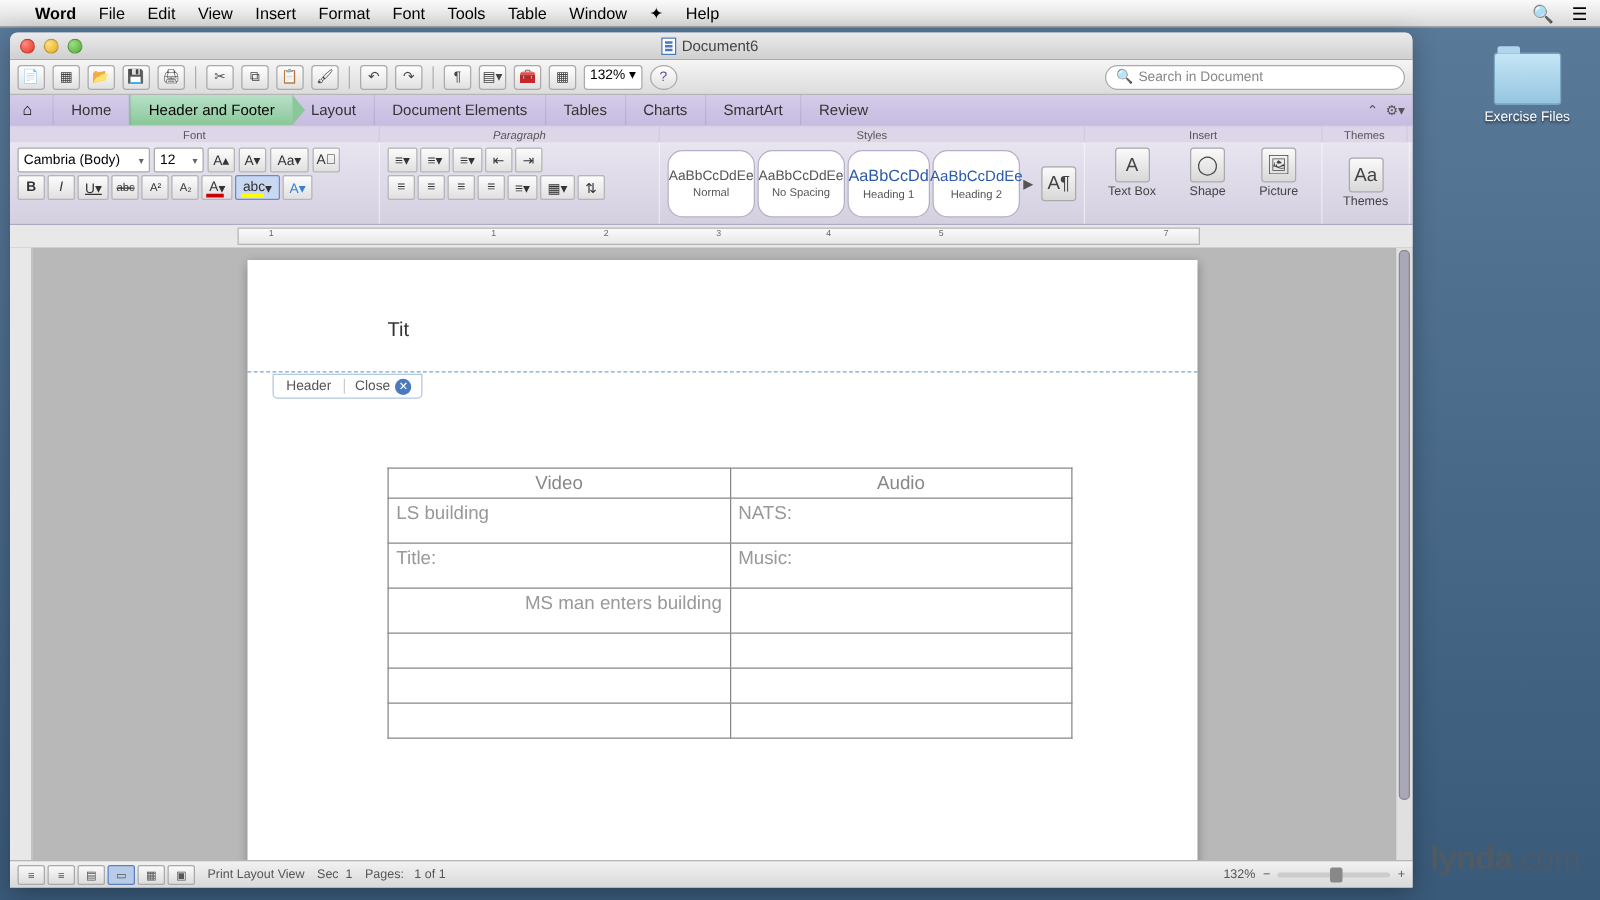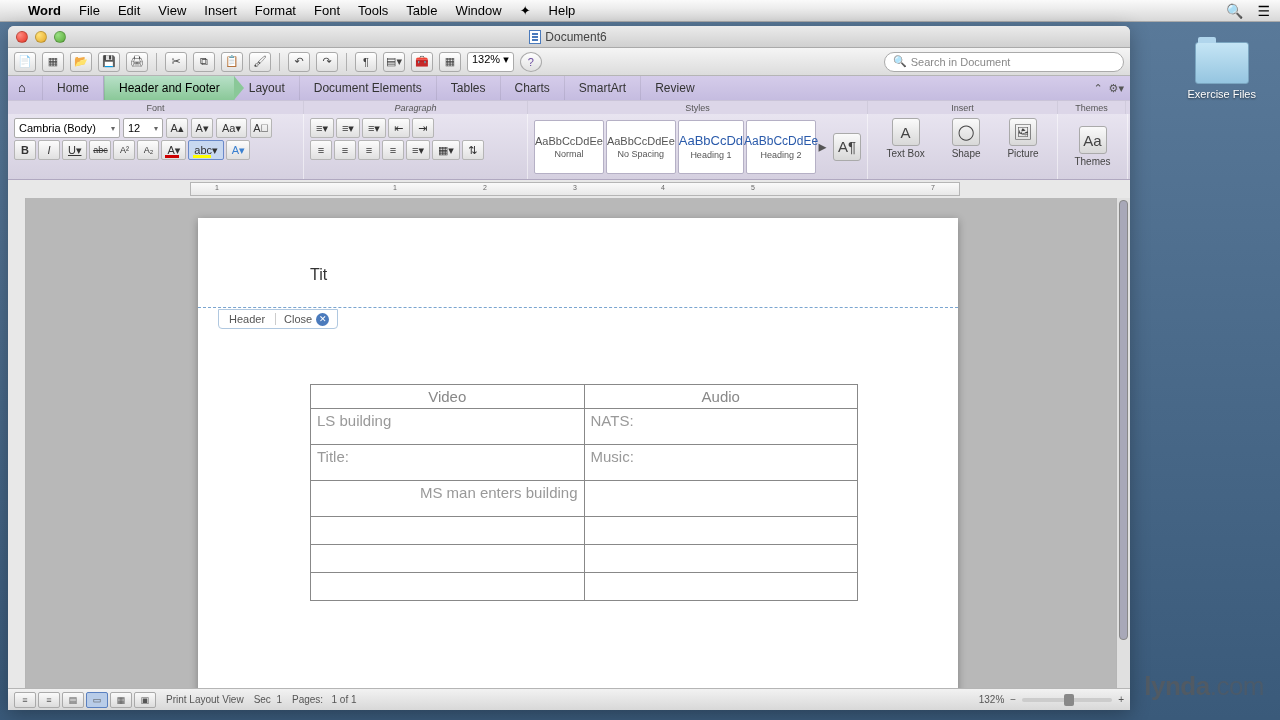--- a/index.html
+++ b/index.html
@@ -57,42 +57,42 @@
 .sbtn.active { background: #c8d8f0; border-color: #6a8aca; }
 .font-row2 { display: flex; gap: 2px; }
 .bold { font-weight: bold; }
 .italic { font-style: italic; }
 .underline { text-decoration: underline; }
 .strike { text-decoration: line-through; font-size: 9px; }
 .color-strip { width: 14px; height: 3px; position: absolute; bottom: 1px; left: 3px; }
 
 .para-row { display: flex; gap: 2px; }
 
-.style-box { width: 70px; height: 54px; background: #fff; border: 1px solid #b5b0c5; border-radius: 2px; display: flex; flex-direction: column; align-items: center; justify-content: center; font-size: 9px; color: #555; gap: 2px; }
+.style-box { width: 70px; height: 54px; background: #fff; border: 1px solid #b5b0c5; border-radius: 12px; display: flex; flex-direction: column; align-items: center; justify-content: center; font-size: 9px; color: #555; gap: 2px; }
 .style-box .preview { font-size: 11px; }
 .style-box.h1 .preview { color: #2a5aaa; font-size: 13px; }
 .style-box.h2 .preview { color: #2a5aaa; font-size: 12px; }
 .style-arrow { width: 16px; display: flex; align-items: center; justify-content: center; color: #555; }
 
 .insert-btn { display: flex; flex-direction: column; align-items: center; font-size: 10px; color: #444; gap: 2px; }
 .insert-icon { width: 28px; height: 28px; background: linear-gradient(to bottom, #fafafa, #d8d8d8); border: 1px solid #aaa; border-radius: 3px; display: flex; align-items: center; justify-content: center; font-size: 15px; }
 
 
 .group-labels { height: 14px; background: #dcd6e8; display: flex; font-size: 9px; color: #555; border-top: 1px solid #cac4d8; }
 .group-labels span { text-align: center; line-height: 14px; border-right: 1px solid rgba(0,0,0,0.05); }
 
 
 .ruler-row { height: 18px; background: #e8e8e8; display: flex; align-items: center; padding-left: 16px; }
 .ruler { margin-left: 166px; width: 770px; height: 14px; background: linear-gradient(to bottom, #fafafa, #e8e8e8); border: 1px solid #b5b5b5; position: relative; font-size: 7px; color: #666; }
 .ruler .num { position: absolute; top: 1px; }
 
 
 .doc-area { flex: 1; background: #b8b8b8; display: flex; position: relative; overflow: hidden; }
 .vruler { width: 18px; background: #e8e8e8; border-right: 1px solid #b5b5b5; }
-.doc-scroll { flex: 1; display: flex; justify-content: center; padding-top: 20px; }
+.doc-scroll { flex: 1; display: flex; justify-content: center; padding-top: 10px; }
 .page { width: 760px; min-height: 800px; background: #fff; box-shadow: 0 2px 8px rgba(0,0,0,0.3); position: relative; font-family: Cambria, Georgia, serif; }
 .header-area { height: 90px; padding: 48px 112px 0; font-size: 16px; color: #333; border-bottom: 1px dashed #7aa5d0; position: relative; }
 .header-tab { position: absolute; left: 20px; bottom: -22px; height: 20px; background: #fff; border: 1px solid #b0c8e0; border-radius: 0 0 4px 4px; display: flex; align-items: center; font-size: 11px; font-family: "Lucida Grande", Arial, sans-serif; }
 .header-tab .lbl { padding: 0 10px; color: #555; border-right: 1px solid #ccc; }
 .header-tab .close { padding: 0 8px; color: #555; display: flex; align-items: center; gap: 4px; }
 .close-x { width: 13px; height: 13px; border-radius: 50%; background: #4a7abc; color: #fff; font-size: 9px; display: flex; align-items: center; justify-content: center; }
 
 .body-area { padding: 76px 112px 0; color: #999; }
 .doc-table { border-collapse: collapse; width: 548px; font-size: 15px; }
 .doc-table td, .doc-table th { border: 1px solid #888; padding: 3px 6px; text-align: left; font-weight: normal; }

